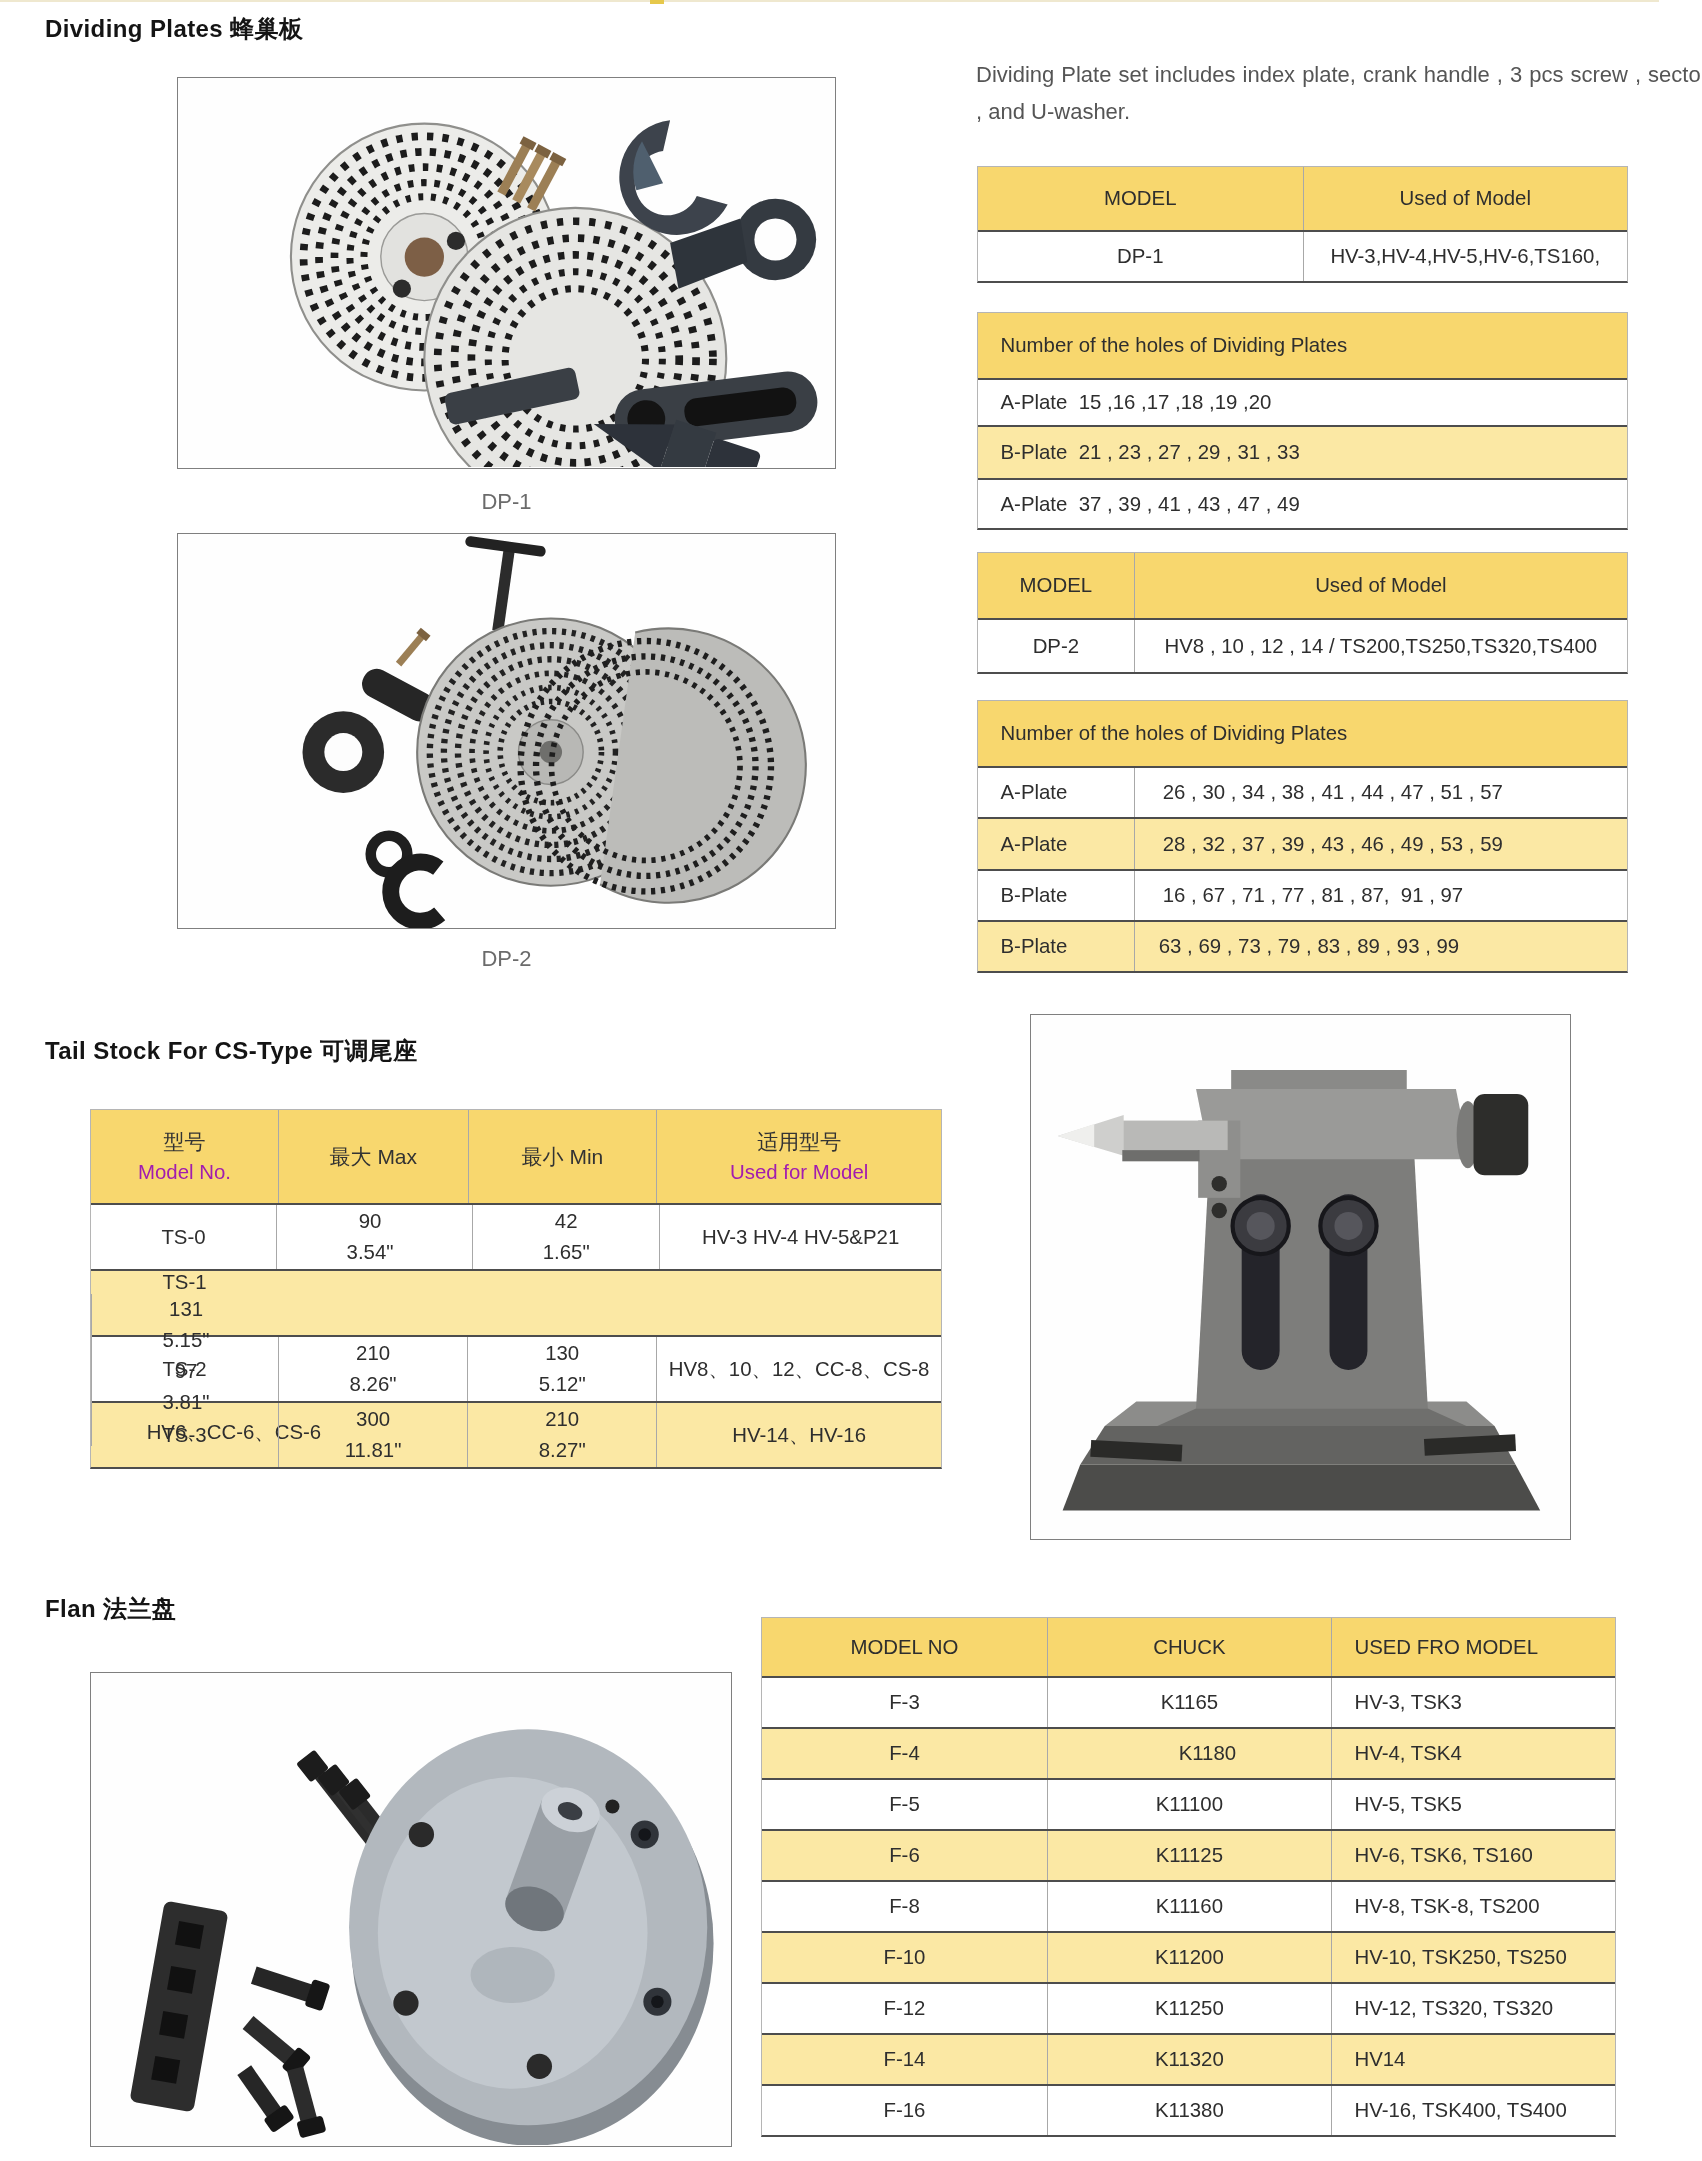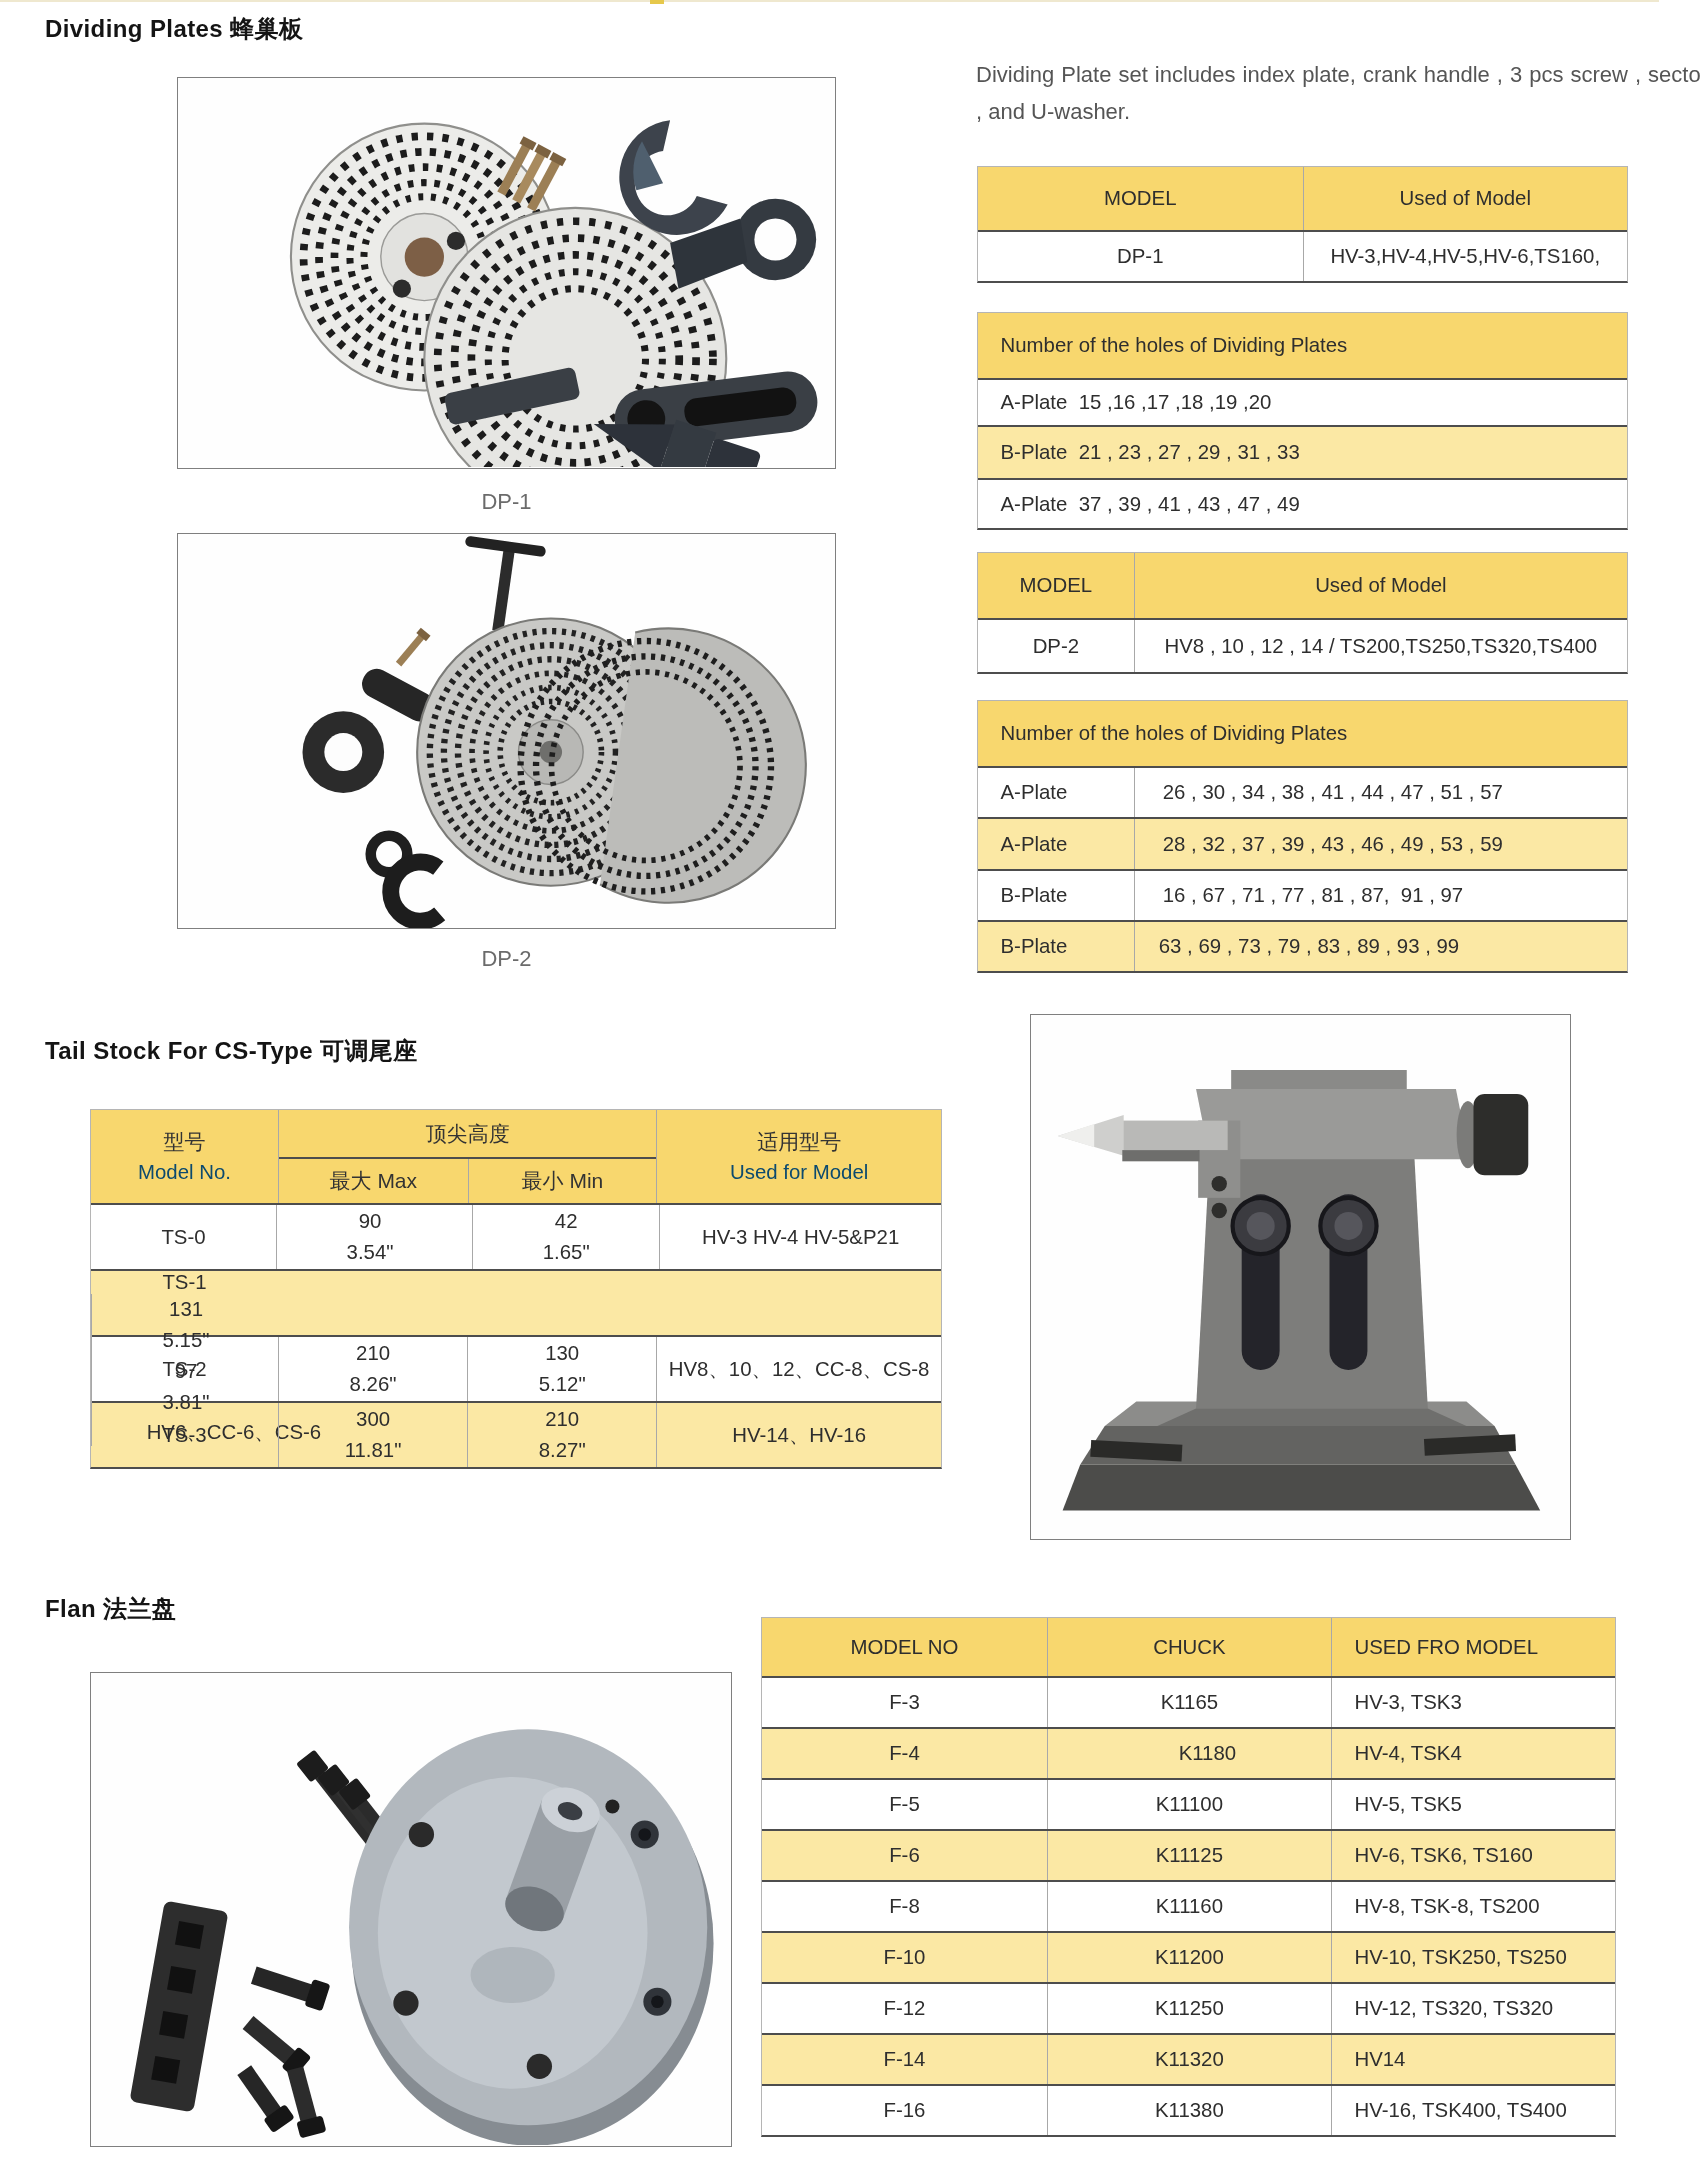--- a/index.html
+++ b/index.html
@@ -21,21 +21,21 @@
   .hd{background:#F8D76E;display:flex;}
   .rw{display:flex;border-top:2.8px solid #4d4d4d;background:#ffffff;}
   .rw.alt{background:#FBE8A4;}
   .cell{display:flex;align-items:center;justify-content:center;font-size:20.4px;color:#2e2e2e;
         box-sizing:border-box;}
   .cell.left{justify-content:flex-start;padding-left:22.5px;}
   .vd{border-left:1.4px solid #a8a8a8;}
   .pre{white-space:pre;}
   .stack{display:flex;flex-direction:column;align-items:center;justify-content:center;line-height:31px;}
   .hz{font-size:21px;color:#333;}
-  .he{font-size:20.4px;color:#0c4a6e;}
+  .he{font-size:20.4px;color:#a21caf;}
 </style>
 </head>
 <body>
 
 <div class="page">
 
   <div class="topline"></div>
   <div class="toptick"></div>
 
   <div class="sec-title" style="left:45px;top:12.7px;">Dividing Plates 蜂巢板</div>
@@ -210,21 +210,20 @@
 
   <div class="sec-title" style="left:45px;top:1035px;">Tail Stock For CS-Type 可调尾座</div>
 
   <div class="tbl" style="left:90px;top:1109px;width:852px;">
     <div class="hd" style="height:93px;">
       <div class="cell stack" style="width:22%;">
         <div class="hz">型号</div>
         <div class="he">Model No.</div>
       </div>
       <div class="vd" style="width:44.5%;display:flex;flex-direction:column;box-sizing:border-box;">
-        <div class="cell hz" style="height:49px;border-bottom:2.8px solid #4d4d4d;box-sizing:border-box;">顶尖高度</div>
         <div style="display:flex;flex:1;">
           <div class="cell hz" style="width:50%;">最大 Max</div>
           <div class="cell hz vd" style="width:50%;">最小 Min</div>
         </div>
       </div>
       <div class="cell stack vd" style="width:33.5%;">
         <div class="hz">适用型号</div>
         <div class="he">Used for Model</div>
       </div>
     </div>

